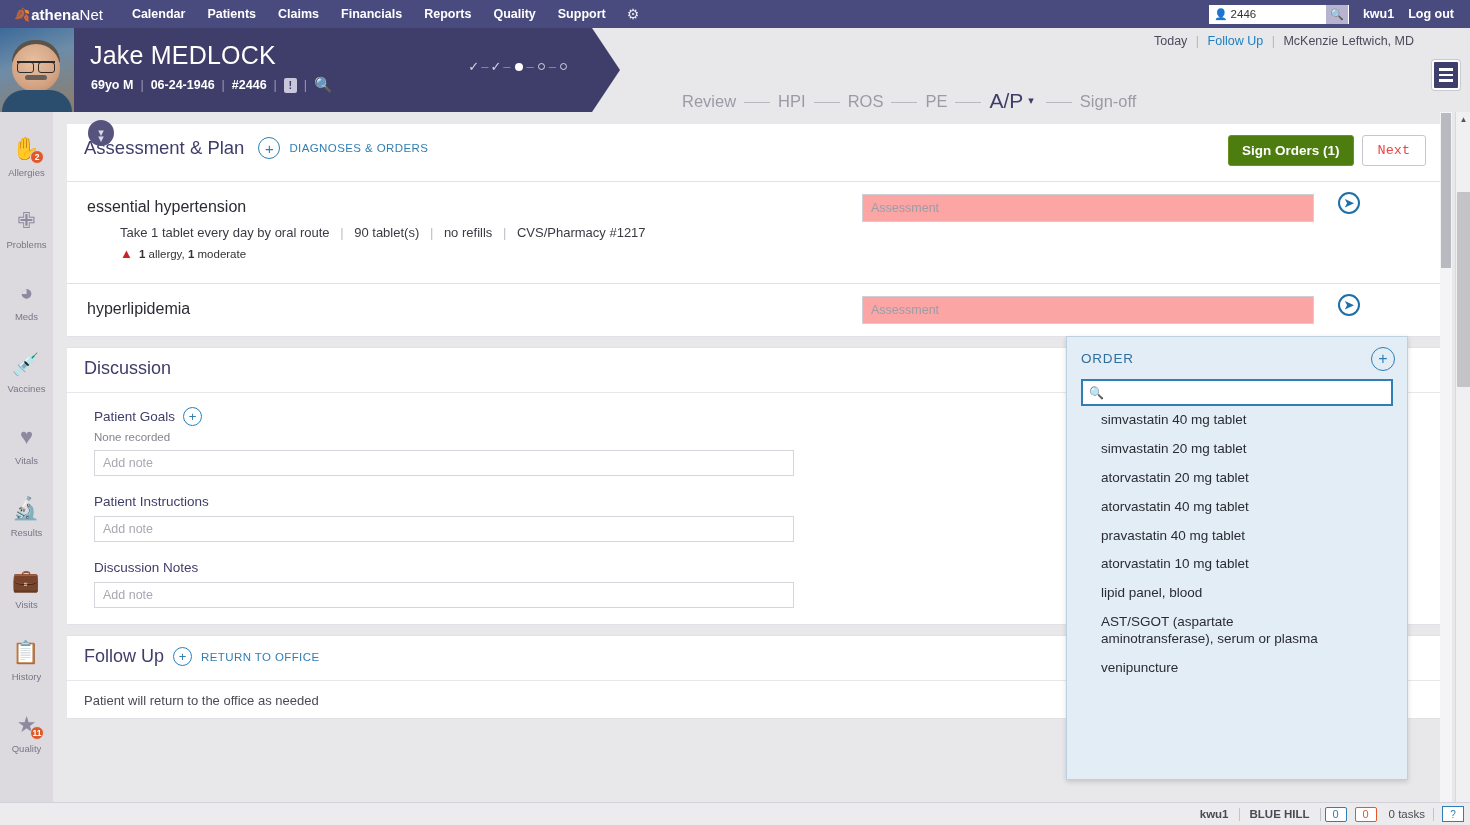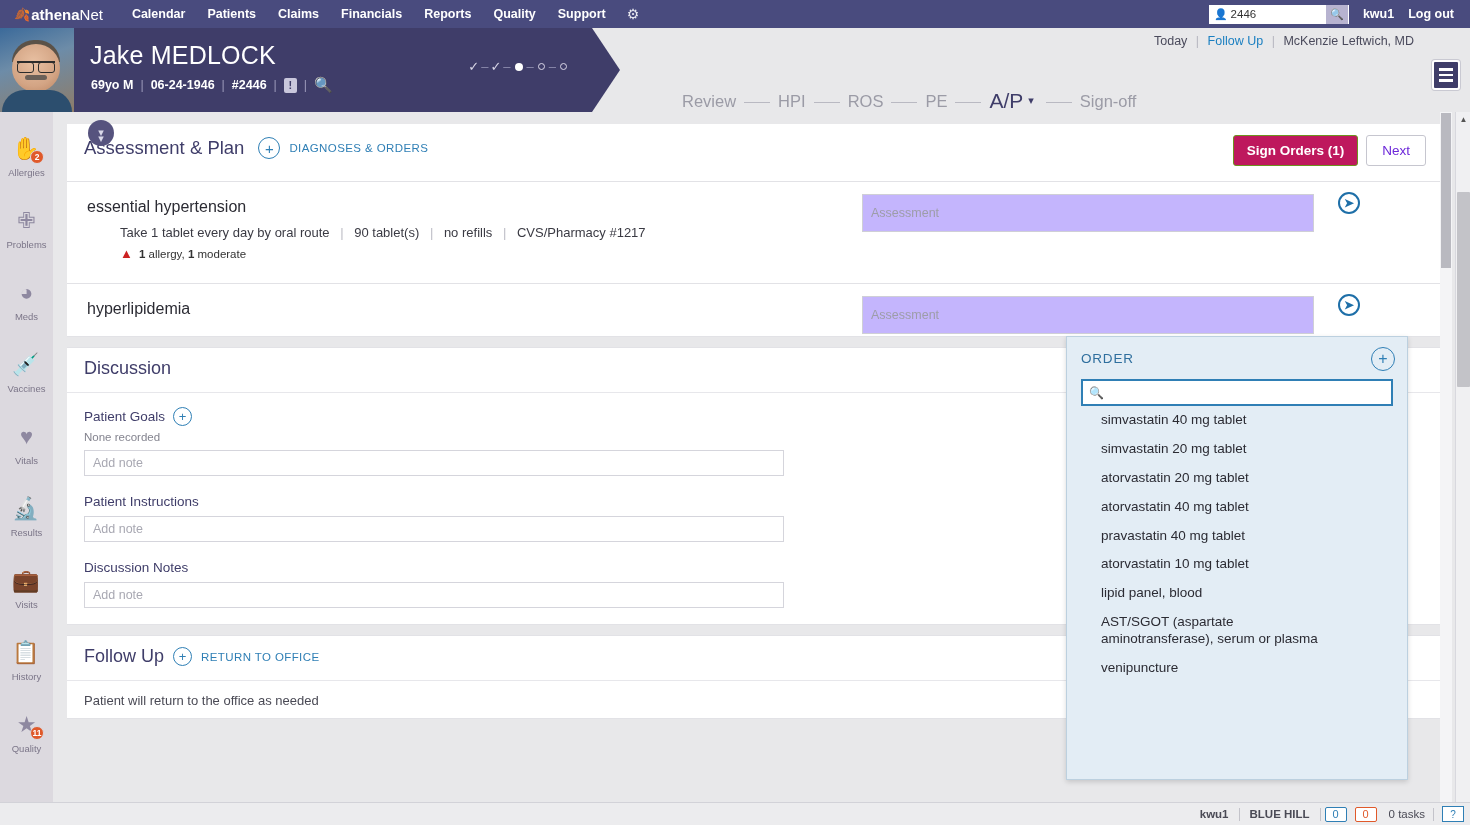--- a/index.html
+++ b/index.html
@@ -133,34 +133,34 @@
   .ap-head { background:#fff; height:58px; position:relative; border-bottom:1px solid #e2e2e6;}
   .ap-title-row { display:flex; align-items:center; position:absolute; left:17px; top:13px; }
   .plus-circle {
     width:22px; height:22px; border-radius:50%; border:1.6px solid #2f7fb5; color:#2f7fb5;
     display:inline-flex; align-items:center; justify-content:center; font-size:15px; line-height:1;
   }
   .plus-sm { width:19px; height:19px; font-size:13px; }
   .dx-orders-link { color:#2f7fb5; font-size:11.5px; letter-spacing:.4px; margin-left:9px; text-decoration:none;}
   .ap-actions { position:absolute; right:16px; top:11px; display:flex; gap:8px; align-items:center;}
   .btn-sign {
-    background:#be185d; color:#fff; font-size:13.5px; font-weight:bold; border:1px solid #6d921f;
+    background:#4d7c0f; color:#fff; font-size:13.5px; font-weight:bold; border:1px solid #6d921f;
     border-radius:3px; padding:7px 13px; cursor:pointer;
   }
   .btn-next {
-    background:#fff; color:#6d28d9; font-size:13.5px; border:1px solid #c6c6cf;
-    border-radius:3px; padding:7px 15px; cursor:pointer;
+    background:#fff; color:#ef4444; font-size:13.5px; border:1px solid #c6c6cf;
+    border-radius:3px; padding:7px 15px; cursor:pointer;font-family:Liberation Mono, monospace;
   }
 
   .card { background:#fff; border-bottom:1px solid #e2e2e6; position:relative; }
   .dx-row { position:relative; padding: 16px 0 14px 0; min-height: 56px; }
   .dx-name { font-size:16px; color:#2b2b33; padding-left:20px; }
   .assess-input {
-    position:absolute; right:128px; top:12px; width:452px; height:38px;
-    border:1px solid #cfcfd6; background:#c4b5fd; font-size:12.5px; color:#333;
+    position:absolute; right:128px; top:12px; width:452px; height:28px;
+    border:1px solid #cfcfd6; background:#fca5a5; font-size:12.5px; color:#333;
     padding:4px 8px; font-family:"Liberation Sans", sans-serif; outline:none;
   }
   .assess-input::placeholder { color:#9d9da8; }
   .check-circle {
     position:absolute; right:82px; top:10px; width:22px; height:22px; border-radius:50%;
     border:2px solid #1e6fa8; color:#1e6fa8; display:flex; align-items:center; justify-content:center;
     font-size:12px; font-weight:bold;
   }
   .med-block { padding: 6px 0 8px 53px; }
   .med-name { font-size:13.5px; color:#2b2b33; }
@@ -175,21 +175,21 @@
   .sec-head .sec-title { position:absolute; left:17px; top:10px; font-size:18px; color:#3f3d69; }
   .sec-body { padding: 14px 0 16px 17px; }
   .fld-label { font-size:13.5px; color:#3f3d69; display:flex; align-items:center; gap:8px; }
   .fld-sub { font-size:11.5px; color:#84848f; margin-top:5px; }
   .note-input {
     display:block; width:700px; height:24px; border:1px solid #d5d5dc; background:#fff;
     font-size:12.5px; color:#333; padding:12px 8px; margin-top:7px; outline:none;
     font-family:"Liberation Sans", sans-serif;
   }
   .note-input::placeholder { color:#a8a8b2; }
-  .fld-group { margin-bottom: 18px; }
+  .fld-group { margin-bottom: 18px; margin-left: 10px; }
   .fld-group:last-child { margin-bottom: 0; }
 
   .followup-head { display:flex; align-items:center; gap:9px; position:absolute; left:17px; top:10px; }
   .followup-link { color:#2f7fb5; font-size:11.5px; letter-spacing:.4px; text-decoration:none; }
   .followup-body { padding: 12px 0 10px 17px; font-size:13px; color:#4a4a55; }
 
   
   .order-pop {
     position:absolute; left:1066px; top:336px; width:342px; height:444px;
     background:#e3edf5; border:1px solid #bcd0df; z-index:80;

